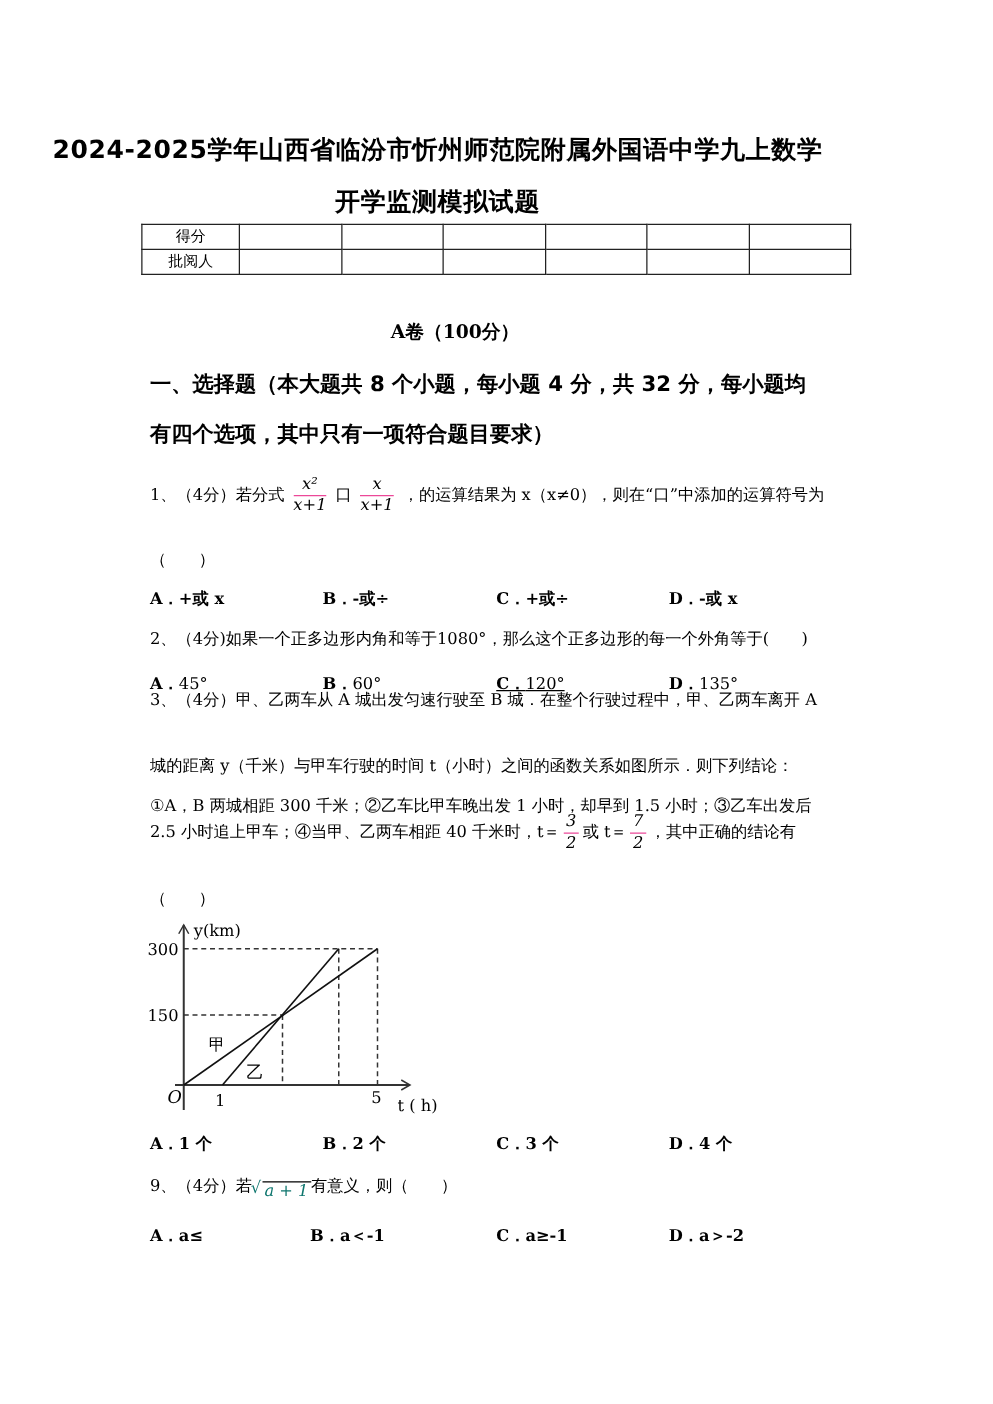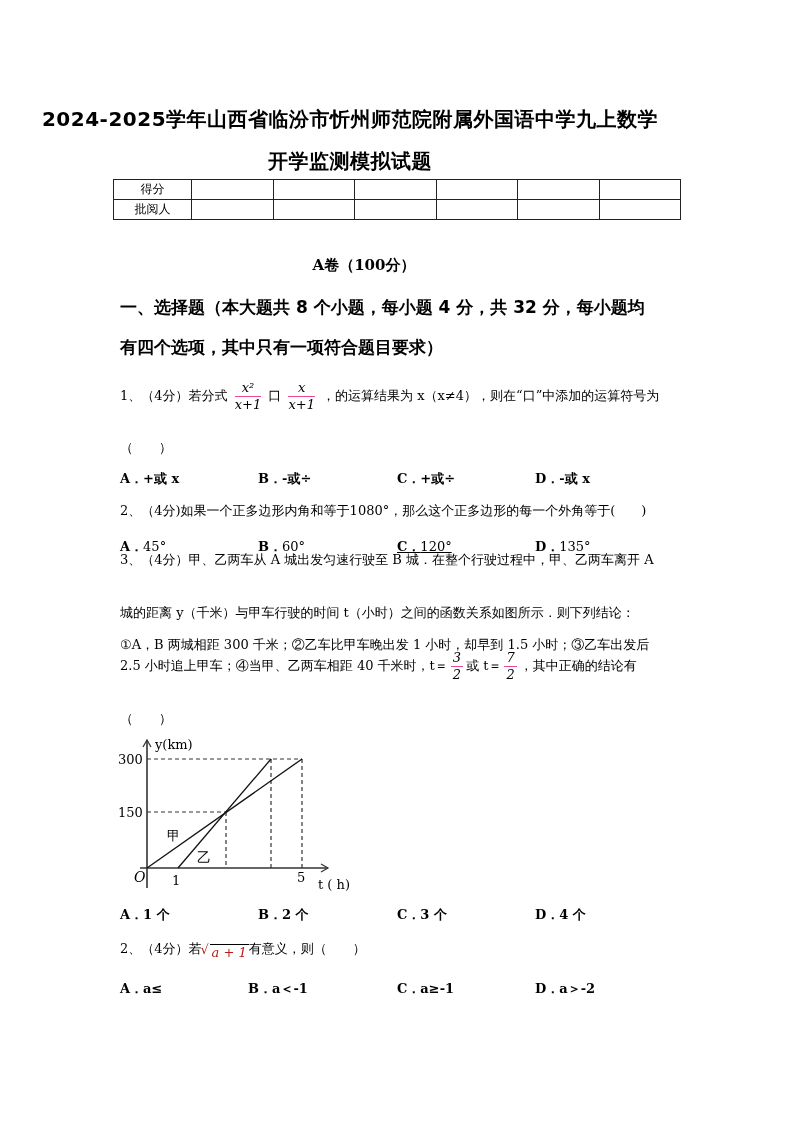--- a/index.html
+++ b/index.html
@@ -10,21 +10,21 @@
   table.score td { border: 1px solid #222; height: 19px; text-align: center; padding: 0; }
   table.score td.h { width: 77px; }
   .paper-sub { left: 0; width: 728px; text-align: center; font-size: 15px; font-weight: bold; }
   .section { left: 120px; font-size: 17px; font-weight: bold; font-family: "DejaVu Sans", sans-serif; }
   .q { left: 120px; font-size: 13px; white-space: nowrap; }
   .opt { font-size: 13px; font-weight: bold; white-space: nowrap; }
   .opt .v { font-weight: normal; }
   .frac { display: inline-block; vertical-align: middle; text-align: center; font-style: italic; font-size: 13px; margin: 0 3px; }
   .frac .n { display: block; border-bottom: 1px solid #ec4899; padding: 0 2px; line-height: 16px; }
   .frac .d { display: block; line-height: 16px; }
-  .sqrt { display: inline-block; font-style: italic; border-top: 1px solid #000; padding: 0 2px; margin-left: 8px; position: relative; top: 4px; color: #b91c1c; }
+  .sqrt { display: inline-block; font-style: italic; border-top: 1px solid #000; padding: 0 2px; margin-left: 8px; position: relative; top: 4px; color: #0f766e; }
   .sqrt::before { content: "√"; position: absolute; left: -9px; top: -3px; font-style: normal; }
   svg text { font-family: "DejaVu Serif", "Liberation Serif", serif; }
 </style>
 </head>
 <body>
 
 <div class="abs title" style="top:106px;">2024-2025学年山西省临汾市忻州师范院附属外国语中学九上数学</div>
 <div class="abs title" style="top:148px;">开学监测模拟试题</div>
 
 <table class="score">
@@ -59,21 +59,21 @@
   <span>1、（4分）若分式</span>
   <span class="frac">
     <span class="n">x²</span>
     <span class="d">x+1</span>
   </span>
   <span>口</span>
   <span class="frac">
     <span class="n">x</span>
     <span class="d">x+1</span>
   </span>
-  <span>，的运算结果为 x（x≠4），则在“口”中添加的运算符号为</span>
+  <span>，的运算结果为 x（x≠0），则在“口”中添加的运算符号为</span>
 </div>
 <div class="abs q" style="top:439px;">（　　）</div>
 <div class="abs opt" style="top:470px;left:120px;"><span>A．</span><span>+或 x</span></div>
 <div class="abs opt" style="top:470px;left:258px;"><span>B．</span><span>-或÷</span></div>
 <div class="abs opt" style="top:470px;left:397px;"><span>C．</span><span>+或÷</span></div>
 <div class="abs opt" style="top:470px;left:535px;"><span>D．</span><span>-或 x</span></div>
 
 <div class="abs q" style="top:502px;">2、（4分)如果一个正多边形内角和等于1080°，那么这个正多边形的每一个外角等于(　　)</div>
 <div class="abs opt" style="top:538px;left:120px;"><span>A．</span><span class="v">45°</span></div>
 <div class="abs opt" style="top:538px;left:258px;"><span>B．</span><span class="v">60°</span></div>
@@ -116,18 +116,18 @@
   <text x="57" y="110" font-size="13" font-family="DejaVu Sans, sans-serif">甲</text>
   <text x="87" y="132" font-size="14" font-family="DejaVu Sans, sans-serif">乙</text>
 </svg>
 
 <div class="abs opt" style="top:906px;left:120px;"><span>A．</span><span>1 个</span></div>
 <div class="abs opt" style="top:906px;left:258px;"><span>B．</span><span>2 个</span></div>
 <div class="abs opt" style="top:906px;left:397px;"><span>C．</span><span>3 个</span></div>
 <div class="abs opt" style="top:906px;left:535px;"><span>D．</span><span>4 个</span></div>
 
 <div class="abs q" style="top:940px;">
-  <span>2、（4分）若</span><span class="sqrt">a + 1</span><span>有意义，则（　　）</span>
+  <span>9、（4分）若</span><span class="sqrt">a + 1</span><span>有意义，则（　　）</span>
 </div>
 <div class="abs opt" style="top:980px;left:120px;"><span>A．</span><span>a≤</span></div>
 <div class="abs opt" style="top:980px;left:248px;"><span>B．</span><span>a＜-1</span></div>
 <div class="abs opt" style="top:980px;left:397px;"><span>C．</span><span>a≥-1</span></div>
 <div class="abs opt" style="top:980px;left:535px;"><span>D．</span><span>a＞-2</span></div>
 
 </body></html>

